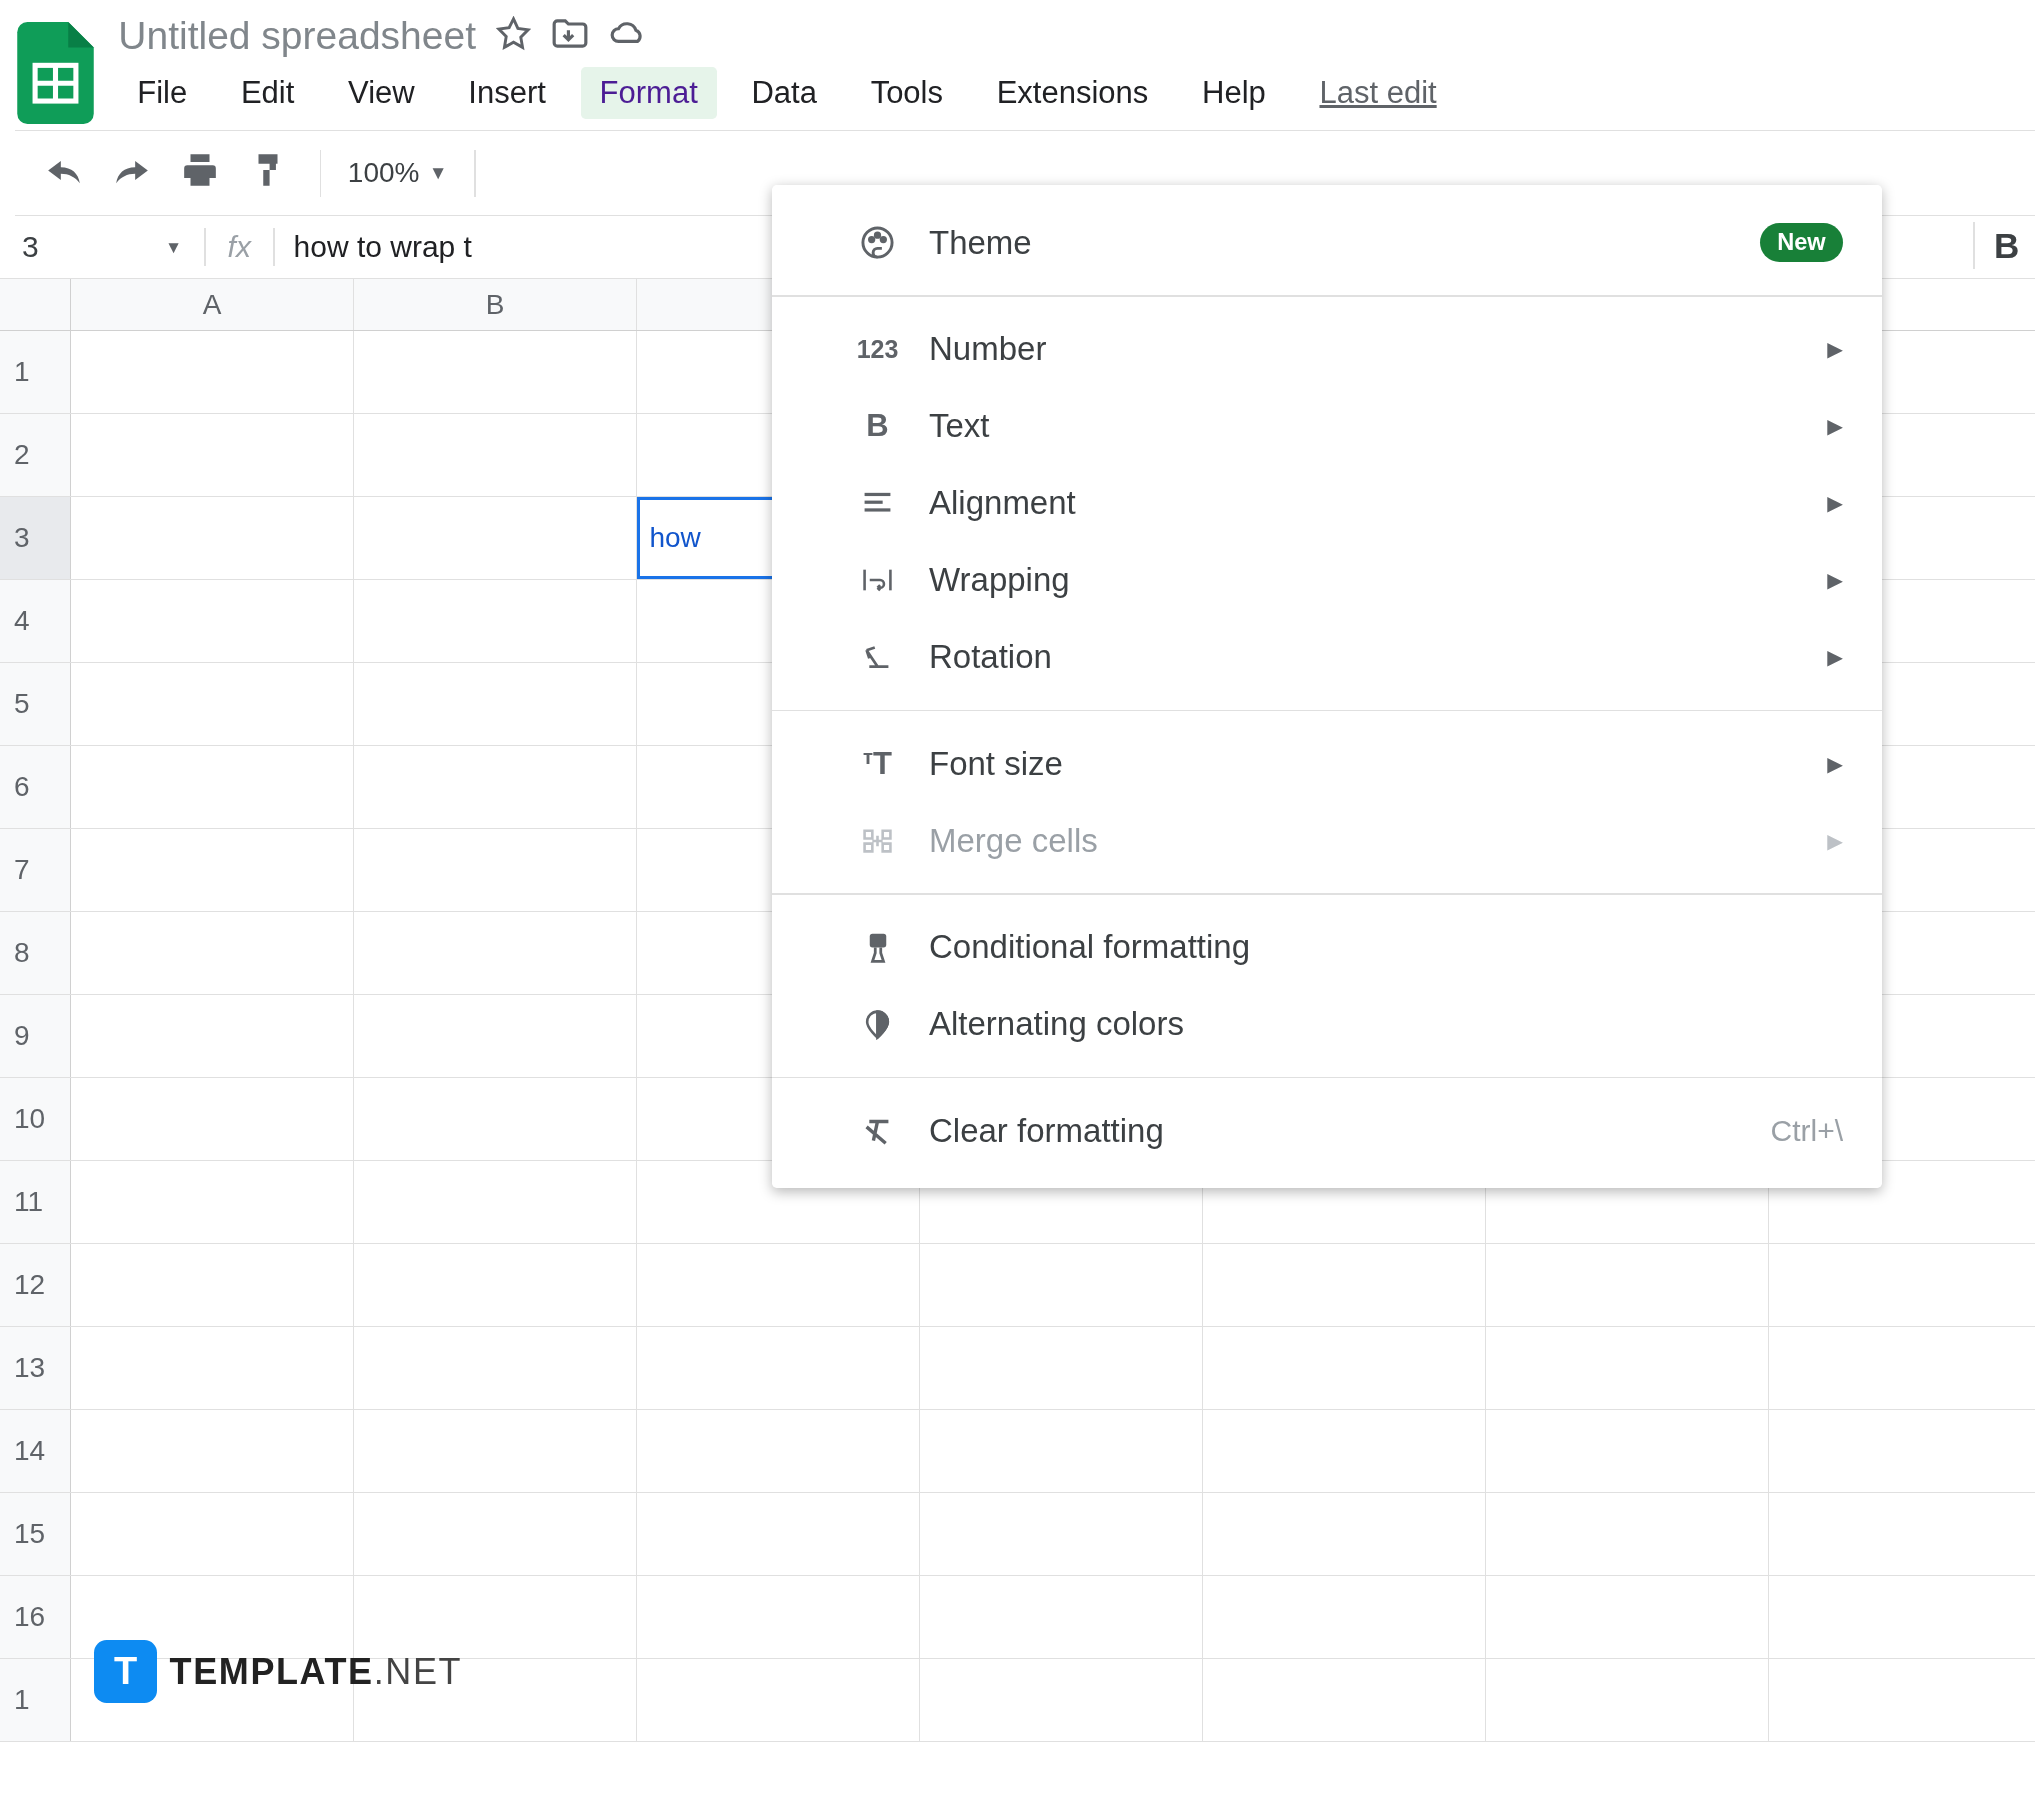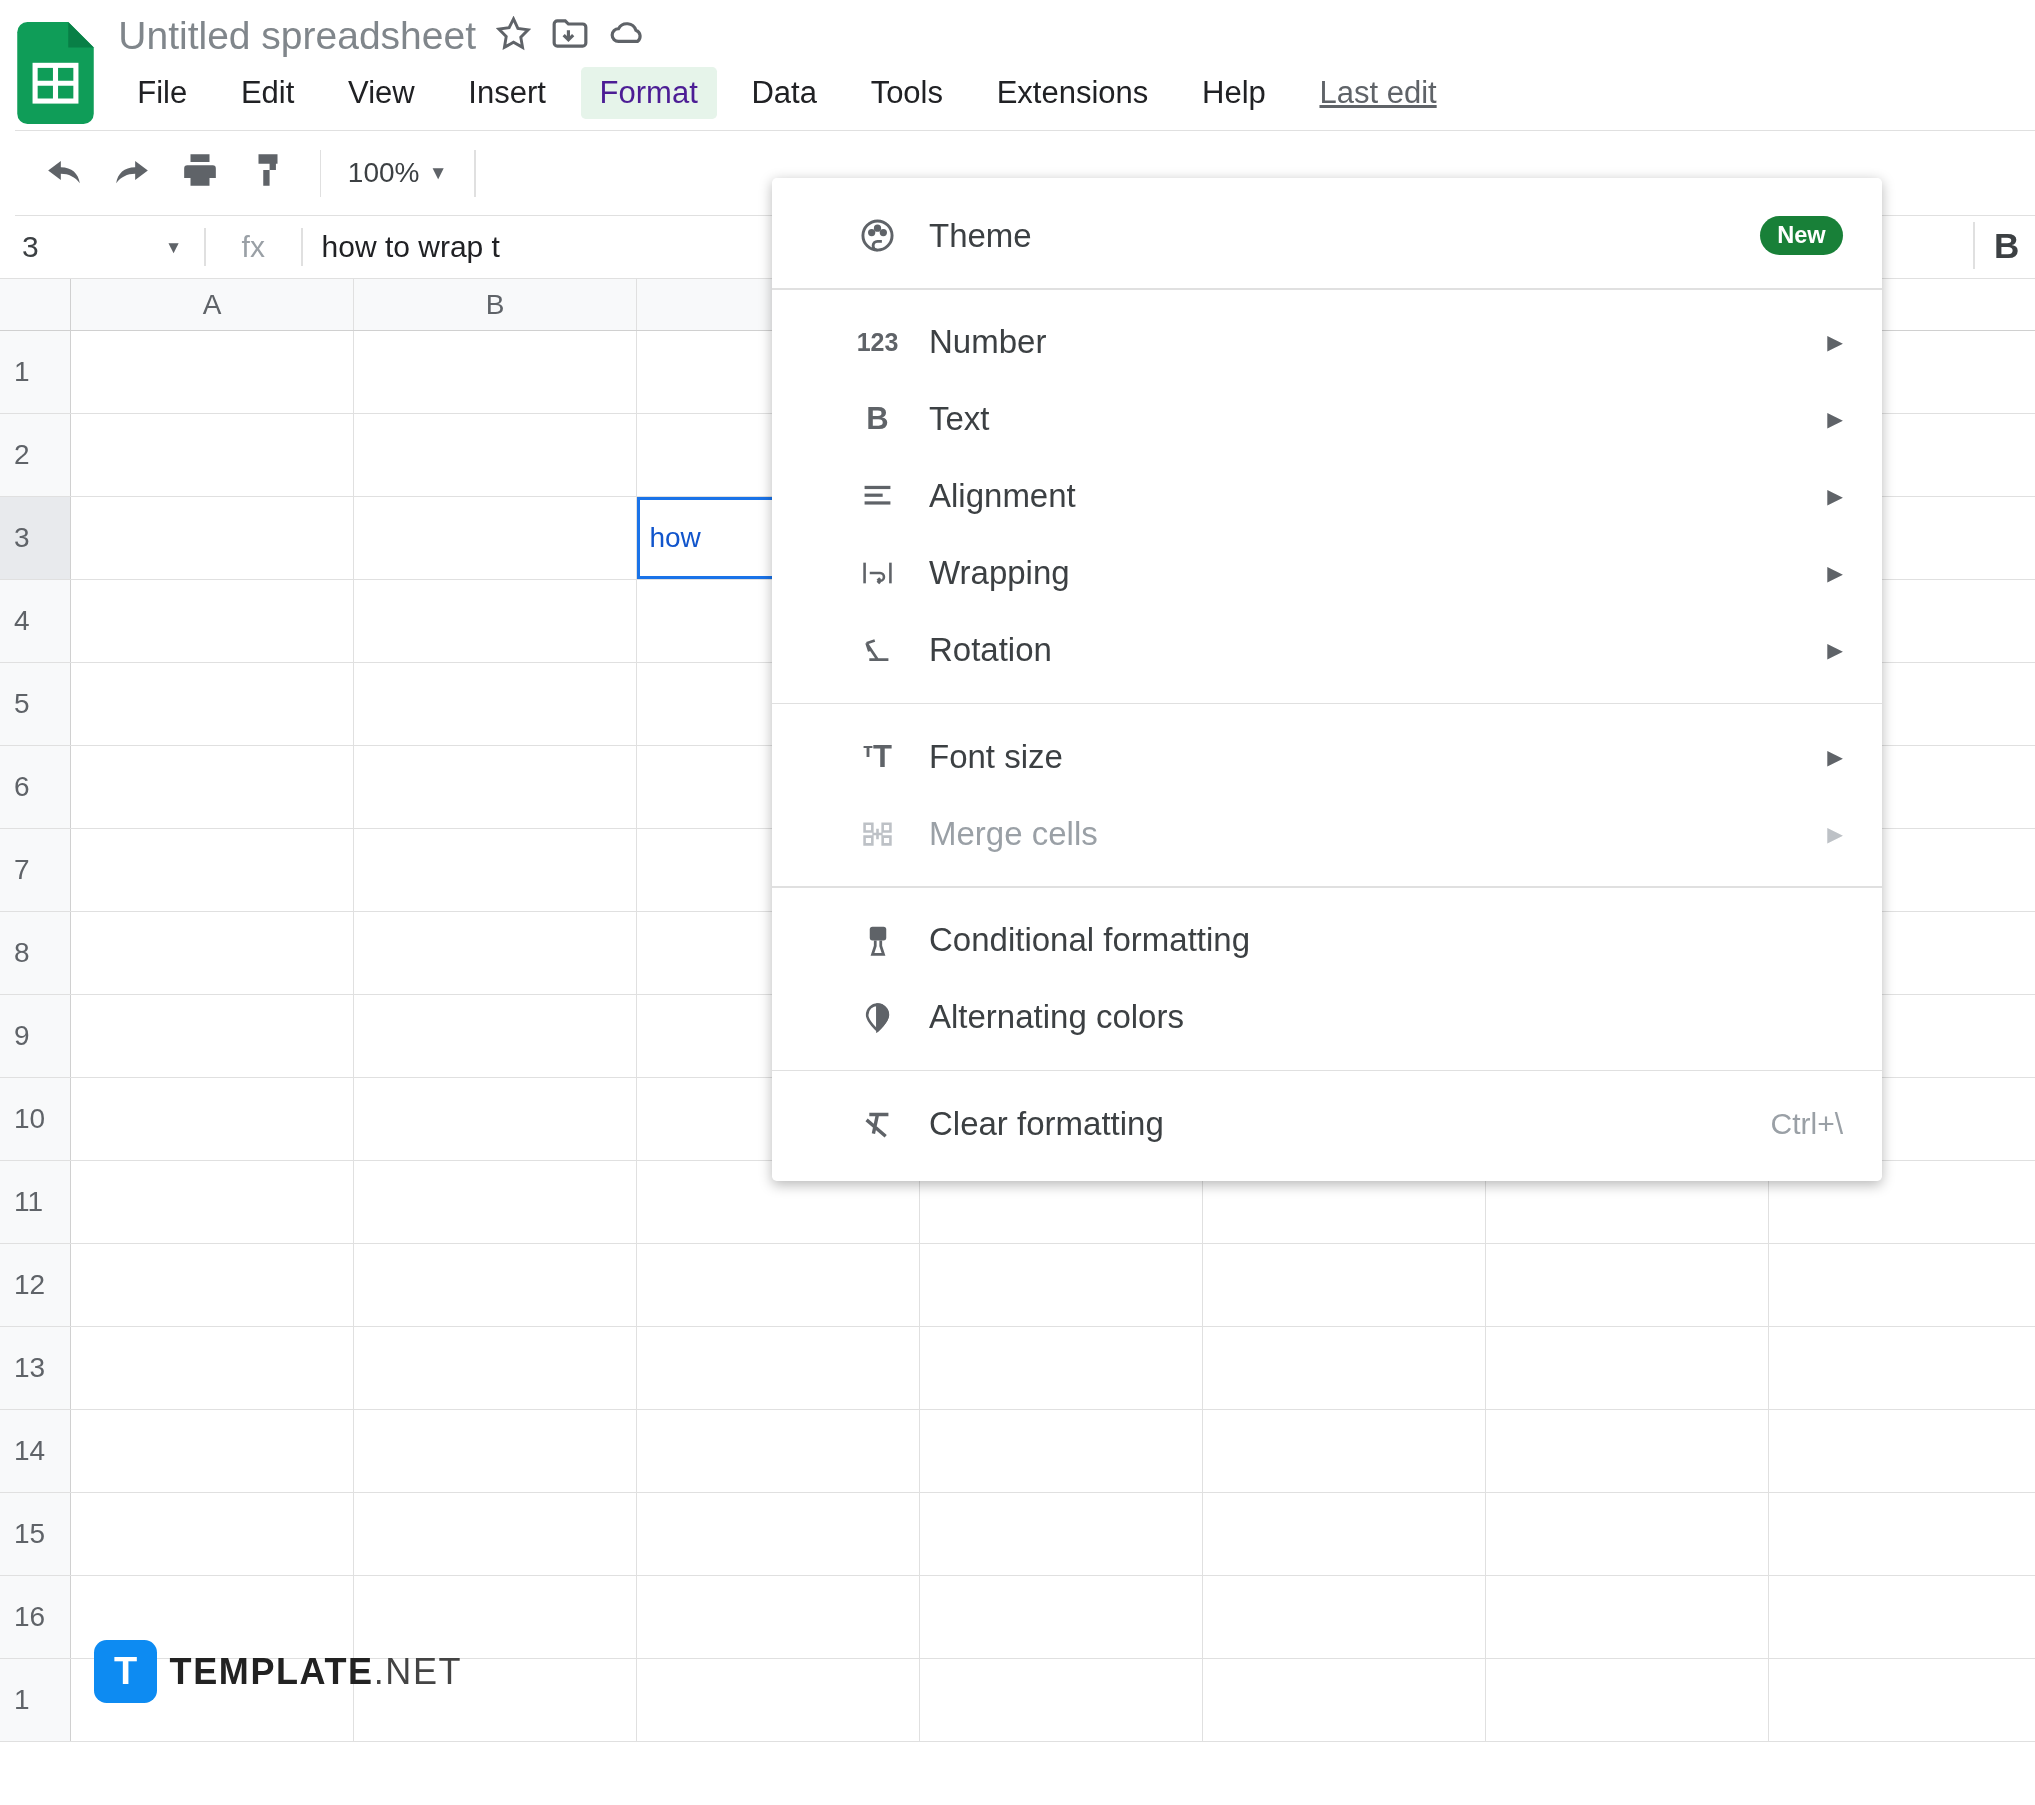--- a/index.html
+++ b/index.html
@@ -24,38 +24,38 @@
 .tb-icon { color: #5f6368; cursor: pointer; padding: 6.3px; }
 .tb-sep { width: 1.6px; height: 47px; background: #e0e0e0; margin: 0 9.4px; }
 .zoom { display: flex; align-items: center; gap: 9.4px; font-size: 28px; color: #3c4043; }
 .zoom-arrow { font-size: 19px; color: #5f6368; }
 
 
 .formula-bar { display: flex; align-items: center; border-bottom: 1.6px solid #e0e0e0; height: 63px; padding: 0 0 0 0; }
 .cell-name { width: 204px; padding: 0 22px; font-size: 30px; color: #3c4043; display:flex; align-items:center; justify-content:space-between; }
 .cell-arrow { font-size: 17.3px; color: #5f6368; }
 .fb-sep { width: 1.6px; height: 38px; background: #e0e0e0; }
-.fx { font-size: 30px; color: #9aa0a6; padding: 0 36px; }
+.fx { font-style: italic; font-size: 30px; color: #9aa0a6; padding: 0 22px; }
 .formula-input { font-size: 30px; color: #202124; padding-left: 19px; }
 
 
 .sheet { position: relative; }
 .col-headers { display: flex; height: 52px; border-bottom: 1.6px solid #d0d0d0; }
 .corner { width: 71px; background: #f8f9fa; border-right: 1.6px solid #d0d0d0; }
 .col-h { flex: 0 0 283px; text-align: center; font-size: 28px; color: #5f6368; background: #f8f9fa; border-right: 1.6px solid #e0e0e0; display:flex; align-items:center; justify-content:center; }
 .rows { }
 .row { display: flex; height: 83px; border-bottom: 1.6px solid #e0e0e0; }
 .row-h { width: 71px; text-align: center; background: #f8f9fa; border-right: 1.6px solid #d0d0d0; font-size: 28px; color: #5f6368; display:flex; align-items:center; justify-content:flex-start; padding-left:14px; }
 .row-h.selected { background: #e8eaed; }
 .cell { flex: 0 0 283px; border-right: 1.6px solid #e0e0e0; padding: 4.7px 9.4px; font-size: 28px; color: #1a0dab; display:flex; align-items:center; position:relative; overflow:hidden; }
 .cell.selected { border: 3.1px solid #1a73e8; }
 .cell-text { color: #1155cc; }
 
 
-.dropdown { position: absolute; top: 178px; left: 772px; width: 1110px; background: #fff; box-shadow: 0 3.1px 12.6px rgba(0,0,0,0.28); border-radius: 4.7px; padding: 19px 0; z-index: 100; }
+.dropdown { position: absolute; top: 185px; left: 772px; width: 1110px; background: #fff; box-shadow: 0 3.1px 12.6px rgba(0,0,0,0.28); border-radius: 4.7px; padding: 19px 0; z-index: 100; }
 .dd-item { display: flex; align-items: center; padding: 19px 39px; cursor: pointer; gap: 31px; position:relative; height: 77px; }
 .dd-icon { width: 41px; display:flex; justify-content:center; color: #5f6368; margin-left: 46px; }
 .dd-label { font-size: 33px; color: #3c4043; flex: 1; }
 .dd-item.disabled .dd-label { color: #9aa0a6; }
 .dd-item.disabled .dd-icon { color: #bdc1c6; }
 .dd-arrow { font-size: 20.4px; color: #5f6368; margin-left: auto; }
 .dd-sep { height: 1.6px; background: #e0e0e0; margin: 14px 0; }
 .new-badge { background: #188038; color: #fff; font-size: 23.6px; font-weight: 600; padding: 6.3px 17.3px; border-radius: 20.4px; margin-left: auto; }
 .dd-shortcut { font-size: 30px; color: #9aa0a6; margin-left: auto; }
 

